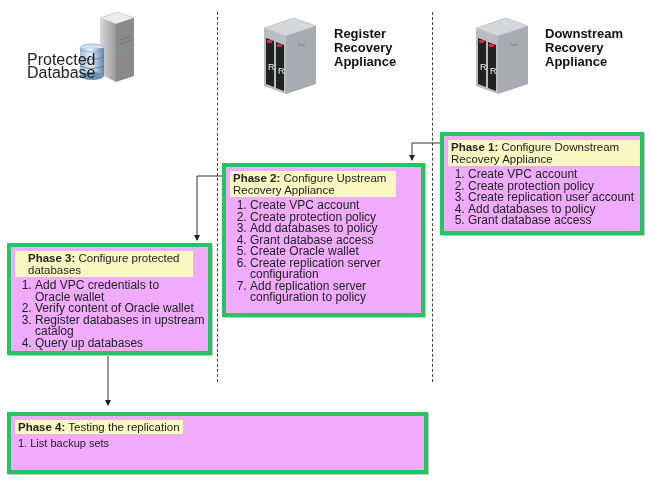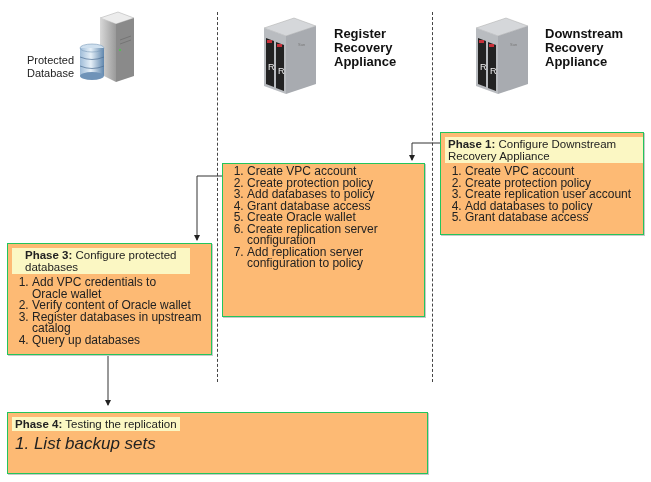--- a/index.html
+++ b/index.html
@@ -1,30 +1,30 @@
 <!DOCTYPE html>
 <html><head>
   <meta charset="utf-8">
   <style>
     html, body { margin: 0; padding: 0; background: #ffffff; }
     body { width: 651px; height: 482px; position: relative; overflow: hidden;
            font-family: "Liberation Sans", sans-serif; color: #222; }
     .abs { position: absolute; }
     .vdash { position: absolute; width: 0; border-left: 1px dashed #444; }
-    .box { position: absolute; border: 1px solid #22c55e; background: #fdba74; box-sizing: border-box;
+    .box { position: absolute; border: 4px solid #22c55e; background: #f0abfc; box-sizing: border-box;
            box-shadow: 1px 1px 0 #c8c8c8; }
     .phase-head { background: #fbf7c3; display: inline-block; font-size: 11.5px; line-height: 12px;
                   padding: 1px 3px 1px 3px; margin: 4px 0 0 4px; }
     .phase-head b { font-weight: bold; }
     ol.steps { margin: 2px 0 0 0; padding: 0 0 0 24px; font-size: 12px; line-height: 11.5px; }
     ol.steps li { padding-left: 0; }
     .label-big { position: absolute; font-weight: bold; font-size: 13px; line-height: 14px; color: #111; }
-    .label-small { position: absolute; font-size: 11px; line-height: 12.5px; color: #222; }
+    .label-small { position: absolute; font-size: 16px; line-height: 12.5px; color: #222; }
     svg.conn { position: absolute; left: 0; top: 0; overflow: visible; pointer-events: none; }
-    .p4-row { font-size: 17px; position: absolute; white-space: nowrap; font-style: italic; }
+    .p4-row { font-size: 11px; position: absolute; white-space: nowrap; }
   </style>
 </head>
 <body>
 
 <div class="vdash" style="left:217px; top:12px; height:370px;"></div>
 <div class="vdash" style="left:432px; top:12px; height:370px;"></div>
 
 <svg class="abs" style="left:78px; top:10px;" width="62" height="72" viewBox="0 0 62 72">
   <defs>
     <linearGradient id="srvfront" x1="0" x2="1">
@@ -114,20 +114,23 @@
   <ol class="steps">
     <li>Create VPC account</li>
     <li>Create protection policy</li>
     <li>Create replication user account</li>
     <li>Add databases to policy</li>
     <li>Grant database access</li>
   </ol>
 </div>
 
 <div class="box" style="left:222px; top:163px; width:203px; height:154px;">
+  <div class="phase-head" style="width:160px;">
+    <b>Phase 2:</b><span> Configure Upstream Recovery Appliance</span>
+  </div>
   <ol class="steps">
     <li>Create VPC account</li>
     <li>Create protection policy</li>
     <li>Add databases to policy</li>
     <li>Grant database access</li>
     <li>Create Oracle wallet</li>
     <li style="width:140px;">Create replication server configuration</li>
     <li style="width:140px;">Add replication server configuration to policy</li>
   </ol>
 </div>

